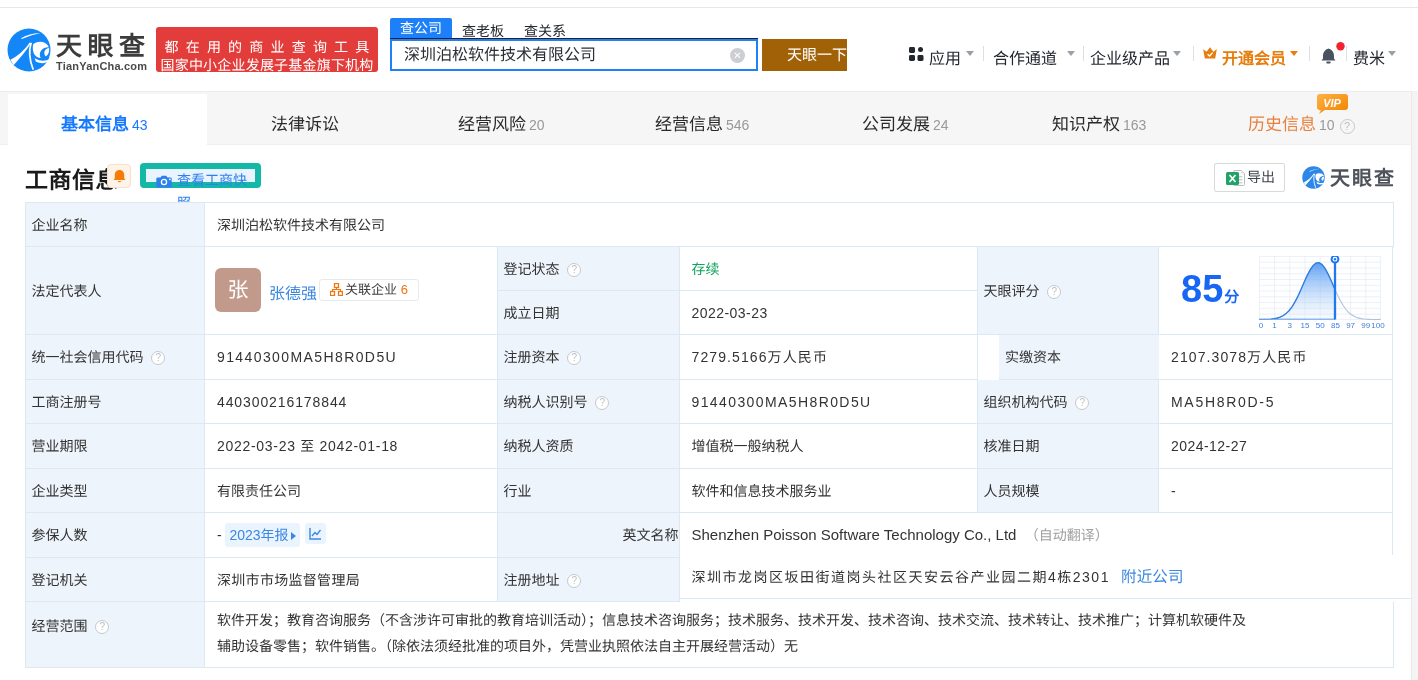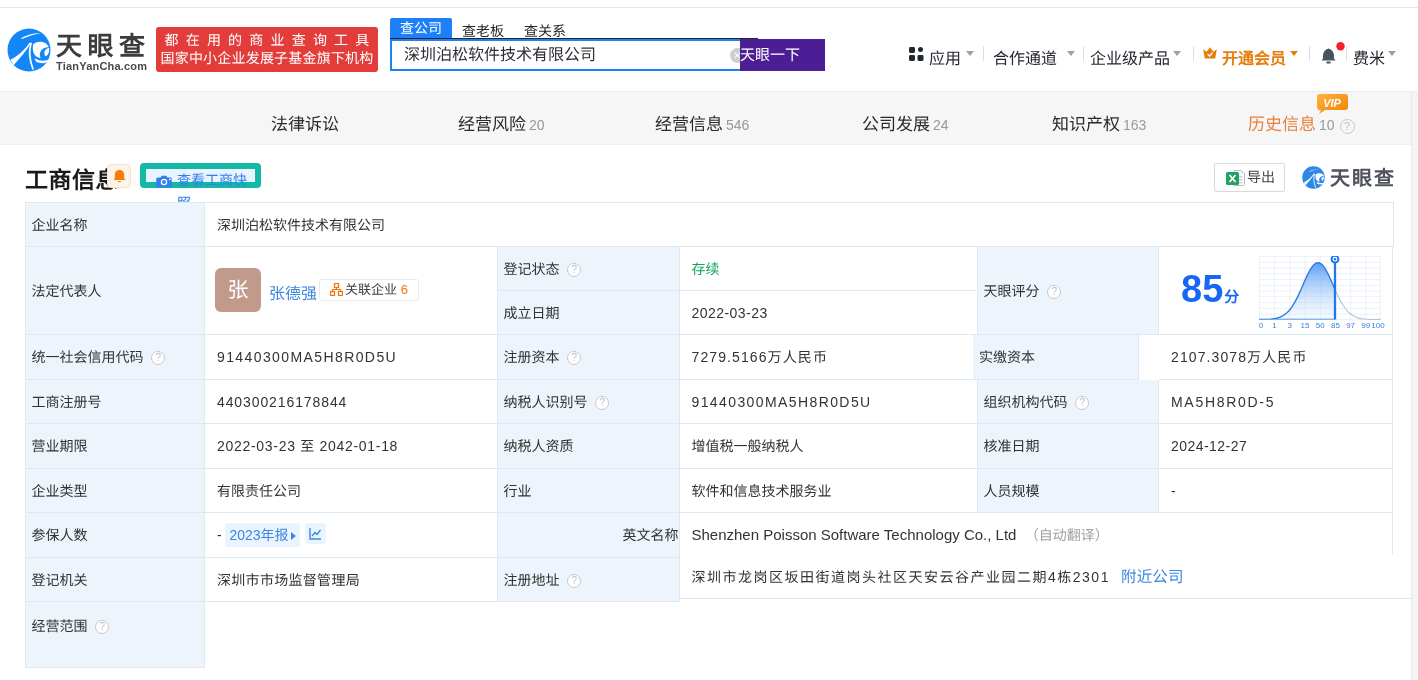--- a/index.html
+++ b/index.html
@@ -6,35 +6,35 @@
   * { margin:0; padding:0; box-sizing:border-box; }
   html,body { width:1418px; height:680px; overflow:hidden; background:#fff;
     font-family:"Liberation Sans", sans-serif; }
   .abs { position:absolute; }
   #page { position:relative; width:1418px; height:680px; background:#fff; }
   
   #topline { left:0; top:7px; width:1418px; height:1px; background:#e7e7e7; }
   .logo-cn { left:56px; top:24.5px; font-size:26px; font-weight:bold; color:#3c3c3c; letter-spacing:5.5px;}
   .logo-en { left:56px; top:60px; font-size:11px; font-weight:bold; color:#4a4a4a; letter-spacing:0.2px;}
   #redbox { left:156px; top:27px; width:222px; height:45px; background:#e23d3b; border-radius:3px;
-    color:#fff; text-align:center; padding-top:5px; }
+    color:#fff; text-align:center; padding-top:12px; }
   #redbox .l1 { font-size:14px; letter-spacing:7.2px; padding-left:7px; line-height:17px;}
   #redbox .l2 { font-size:14px; letter-spacing:0.2px; line-height:17px; margin-top:1px;}
   
   #stab1 { left:390px; top:18px; width:62px; height:19.5px; background:#1e80f8; color:#fff;
     font-size:14px; text-align:center; line-height:20px; border-radius:2px 2px 0 0;}
   #stab2 { left:462px; top:20px; font-size:14px; color:#23272e;}
   #stab3 { left:524px; top:20px; font-size:14px; color:#23272e;}
   #sunder { left:390px; top:37.5px; width:368px; height:1.5px; background:#23242a;}
   #sinput { left:390px; top:39px; width:368px; height:31.5px; border:2px solid #2080f8; background:#fff;
     font-size:16px; color:#2b2f36; line-height:27px; padding-left:12px;}
   #sclear { left:730px; top:47.5px; width:15px; height:15px; border-radius:50%; background:#ccced3;
     color:#fff; font-size:10px; text-align:center; line-height:15px;}
-  #sbtn { left:740px; top:39px; width:85px; height:31.5px; background:#4c1d95; color:#fff;
-    font-size:15px; text-align:left; line-height:31.5px; }
+  #sbtn { left:762px; top:39px; width:85px; height:31.5px; background:#a16207; color:#fff;
+    font-size:15px; text-align:right; line-height:31.5px; }
   
   .nav { font-size:16px; color:#23272e; top:45px; }
   .caret { width:0; height:0; border-left:4.5px solid transparent; border-right:4.5px solid transparent;
     border-top:5.5px solid #9aa0a8; top:51px;}
   .nsep { width:1px; height:15px; background:#dcdfe3; top:46px; }
   .orange { color:#e67d0c; }
   
   #tabbar { left:0; top:91px; width:1418px; height:54px; background:#f6f6f6; border-top:1px solid #ececec; border-bottom:1px solid #f0f0f0;}
   .tab { top:110px; font-size:17px; color:#2a2a2a; white-space:nowrap;}
   .tab small { font-size:14px; color:#999; font-weight:normal; margin-left:3px;}
@@ -117,20 +117,23 @@
   <div class="abs caret" style="left:1173px"></div>
   <div class="abs nsep" style="left:1193px"></div>
   <div class="abs nav orange" style="left:1222px; font-weight:bold">开通会员</div>
   <div class="abs caret" style="left:1290px; border-top-color:#e67d0c"></div>
   <div class="abs nsep" style="left:1309px"></div>
   <div class="abs nsep" style="left:1345.5px"></div>
   <div class="abs nav" style="left:1353px">费米</div>
   <div class="abs caret" style="left:1388px"></div>
 
   <div id="tabbar" class="abs"></div>
+  <div id="tab-active" class="abs">
+      <div class="abs tab" style="left:53px; top:16.5px"><span class="t">基本信息</span><small>43</small></div>
+    </div>
   <div class="abs tab" style="left:271px">法律诉讼</div>
   <div class="abs tab" style="left:458px">经营风险<small>20</small></div>
   <div class="abs tab" style="left:655px">经营信息<small>546</small></div>
   <div class="abs tab" style="left:862px">公司发展<small>24</small></div>
   <div class="abs tab" style="left:1052px">知识产权<small>163</small></div>
   <div class="abs tab" style="left:1248px; color:#e8813c">历史信息<small>10</small><span class="qm" style="width:15px; height:15px; font-size:11px; line-height:13px; margin-left:5px; background:transparent; vertical-align:0px;">?</span></div>
   <svg class="abs" style="left:1317px; top:94px" width="31" height="20" viewBox="0 0 31 20">
     <defs>
         <linearGradient id="vipg" x1="0" y1="0" x2="1" y2="1">
       <stop offset="0" stop-color="#ffb143"></stop>
@@ -232,21 +235,21 @@
       <text x="91.6" y="71.5">97</text>
         <text x="106.8" y="71.5">99</text>
         <text x="119" y="71.5">100</text>
     </g>
   </svg>
 
   <div class="cell lbl" style="left:25.5px; top:335px; width:179.5px; height:44.5px; line-height:44.5px;">统一社会信用代码 <span class="qm">?</span></div>
   <div class="cell val" style="left:205px; top:335px; width:292.5px; height:44.5px; line-height:44.5px; letter-spacing:1.4px;">91440300MA5H8R0D5U</div>
   <div class="cell lbl" style="left:497.5px; top:335px; width:182px; height:44.5px; line-height:44.5px;">注册资本 <span class="qm">?</span></div>
   <div class="cell val" style="left:679.5px; top:335px; width:298px; height:44.5px; line-height:44.5px; letter-spacing:1.1px;">7279.5166万人民币</div>
-  <div class="cell lbl" style="left:973px; top:335px; width:166px; height:44.5px; line-height:44.5px;">实缴资本</div>
+  <div class="cell lbl" style="left:999px; top:335px; width:166px; height:44.5px; line-height:44.5px;">实缴资本</div>
   <div class="cell val" style="left:1159px; top:335px; width:234px; height:44.5px; line-height:44.5px; letter-spacing:1.1px;">2107.3078万人民币</div>
 
   <div class="cell lbl" style="left:25.5px; top:379.5px; width:179.5px; height:44.5px; line-height:44.5px;">工商注册号</div>
   <div class="cell val" style="left:205px; top:379.5px; width:292.5px; height:44.5px; line-height:44.5px; letter-spacing:0.9px;">440300216178844</div>
   <div class="cell lbl" style="left:497.5px; top:379.5px; width:182px; height:44.5px; line-height:44.5px;">纳税人识别号 <span class="qm">?</span></div>
   <div class="cell val" style="left:679.5px; top:379.5px; width:298px; height:44.5px; line-height:44.5px; letter-spacing:1.4px;">91440300MA5H8R0D5U</div>
   <div class="cell lbl" style="left:977.5px; top:379.5px; width:181.5px; height:44.5px; line-height:44.5px;">组织机构代码 <span class="qm">?</span></div>
   <div class="cell val" style="left:1159px; top:379.5px; width:234px; height:44.5px; line-height:44.5px; letter-spacing:1.7px;">MA5H8R0D-5</div>
 
   <div class="cell lbl" style="left:25.5px; top:424px; width:179.5px; height:44.5px; line-height:44.5px;">营业期限</div>
@@ -276,15 +279,18 @@
   <div class="cell val" style="left:679.5px; top:513px; width:713.5px; height:44.5px; line-height:44.5px; font-size:15px;">Shenzhen Poisson Software Technology Co., Ltd&nbsp; <span style="color:#a0a0a0; font-size:14px;">（自动翻译）</span></div>
 
   <div class="cell lbl" style="left:25.5px; top:557.5px; width:179.5px; height:44px; line-height:44px;">登记机关</div>
   <div class="cell val" style="left:205px; top:557.5px; width:292.5px; height:44px; line-height:44px; letter-spacing:0.3px;">深圳市市场监督管理局</div>
   <div class="cell lbl" style="left:497.5px; top:557.5px; width:182px; height:44px; line-height:44px;">注册地址 <span class="qm">?</span></div>
   <div class="cell val" style="left:679.5px; top:555px; width:758px; height:44px; line-height:44px; letter-spacing:1.5px;">深圳市龙岗区坂田街道岗头社区天安云谷产业园二期4栋2301<span class="blue" style="font-size:15.5px; letter-spacing:0.2px; margin-left:11px;">附近公司</span></div>
 
   <div class="cell lbl" style="left:25.5px; top:601.5px; width:179.5px; height:66.5px;">
       <div style="margin-top:13px;">经营范围 <span class="qm">?</span></div>
     </div>
+  <div class="cell val" style="left:205px; top:601.5px; width:1188.5px; height:66.5px; line-height:26.5px;">
+      <div style="margin-top:5px;">软件开发；教育咨询服务（不含涉许可审批的教育培训活动）；信息技术咨询服务；技术服务、技术开发、技术咨询、技术交流、技术转让、技术推广；计算机软硬件及<br>辅助设备零售；软件销售。（除依法须经批准的项目外，凭营业执照依法自主开展经营活动）无</div>
+    </div>
 
   <div id="scrolltrack" class="abs"></div>
 </div>
 
 </body></html>

